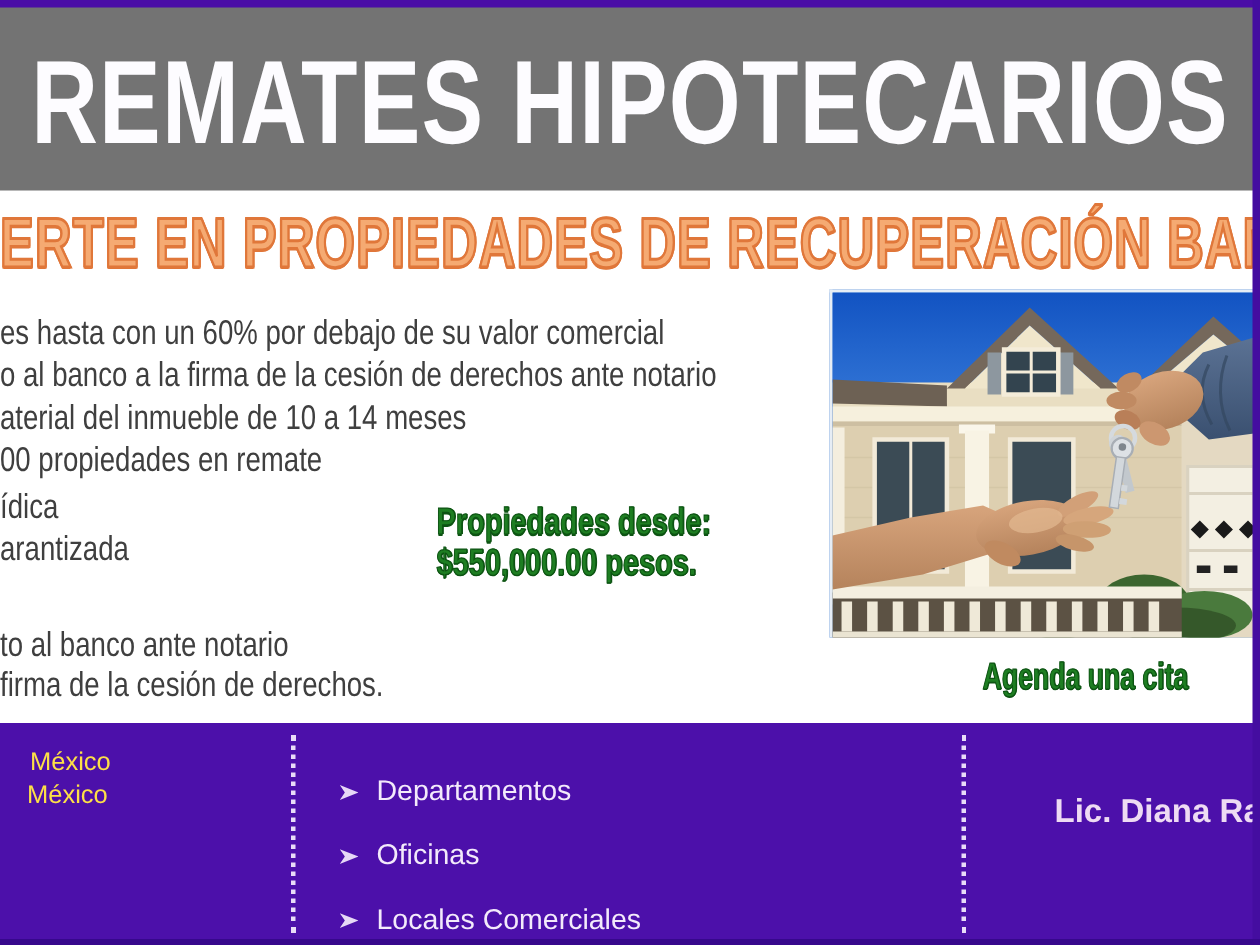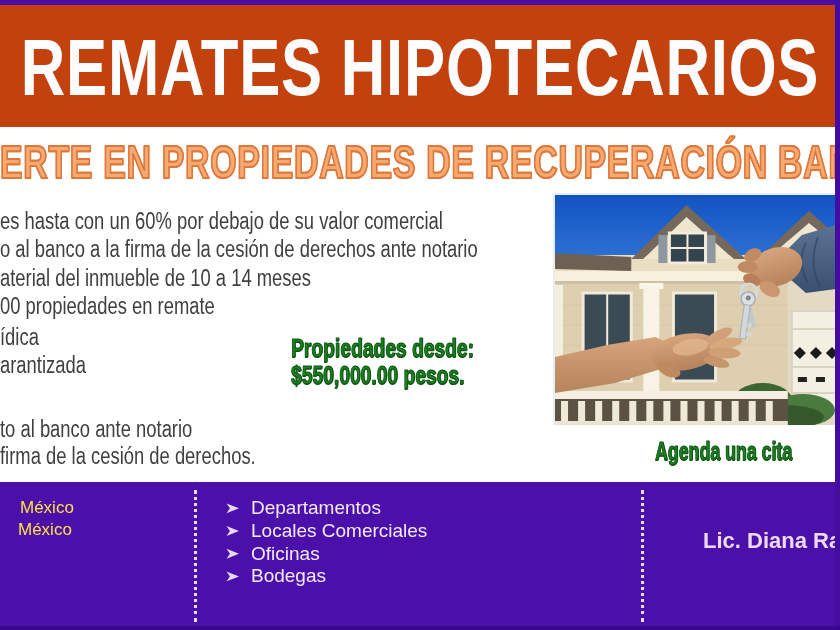--- a/index.html
+++ b/index.html
@@ -1,21 +1,21 @@
 <!DOCTYPE html>
 <html><head>
 <meta charset="utf-8">
 <style>
   html,body{margin:0;padding:0;background:#ffffff;}
   .page{
     position:relative;width:840px;height:630px;overflow:hidden;background:#ffffff;
     font-family:"Liberation Sans","DejaVu Sans",sans-serif;
   }
   
-  .header{position:absolute;top:0;left:0;width:840px;height:127px;background:#c2410c;}
+  .header{position:absolute;top:0;left:0;width:840px;height:127px;background:#737373;}
   .title{
     position:absolute;top:22px;left:50%;white-space:nowrap;
     color:#fdfcff;font-size:79px;font-weight:bold;letter-spacing:1px;
     transform:translateX(-50%) scaleX(0.78);transform-origin:center top;
   }
   
   .frame-top{position:absolute;top:0;left:0;width:840px;height:5px;background:#4a0da6;z-index:10;}
   .frame-right{position:absolute;top:0;right:0;width:5px;height:630px;background:#440da0;z-index:10;}
   .frame-bottom{position:absolute;bottom:0;left:0;width:840px;height:4px;background:#37088c;z-index:10;}
   
@@ -51,21 +51,21 @@
     position:absolute;left:553px;top:193px;width:283px;height:232px;
     border-top:2px solid #e6edf5;border-left:2px solid #e6edf5;box-sizing:border-box;
     z-index:1;background:#2f72d4;
   }
   .photo svg{display:block;width:100%;height:100%;}
   
   .footer{position:absolute;top:482px;left:0;width:840px;height:148px;background:#4c10aa;z-index:2;}
   .loc{position:absolute;white-space:nowrap;color:#fde047;font-size:17px;}
   .vdiv{position:absolute;top:8px;height:132px;width:0;border-left:3px dotted #e9dcf8;}
   .plist{position:absolute;left:226px;top:15px;}
-  .pitem{display:flex;align-items:center;height:22.7px;color:#f3eafb;font-size:19px;white-space:nowrap;}
+  .pitem{display:flex;align-items:center;height:22.7px;color:#f3eafb;font-size:19px;white-space:nowrap;margin-top:20px;}
   .arrow-bullet{
     display:inline-block;width:13px;height:13px;margin-right:12px;background:#e6d8f6;
     clip-path:polygon(4% 12%,100% 50%,4% 88%,30% 50%);flex:0 0 13px;
   }
   .contact{position:absolute;left:668px;top:44px;color:#eedbf3;font-size:22px;font-weight:bold;line-height:29px;white-space:nowrap;}
   .contact .cname{padding-left:35px;}
 </style>
 </head>
 <body>
 
@@ -218,25 +218,25 @@
 
     <div class="vdiv" style="left:194px;"></div>
 
     <div class="plist">
       <div class="pitem">
         <span class="arrow-bullet"></span>
         <span>Departamentos</span>
       </div>
       <div class="pitem">
         <span class="arrow-bullet"></span>
+        <span>Oficinas</span>
+      </div>
+      <div class="pitem">
+        <span class="arrow-bullet"></span>
         <span>Locales Comerciales</span>
-      </div>
-      <div class="pitem">
-        <span class="arrow-bullet"></span>
-        <span>Oficinas</span>
       </div>
       <div class="pitem">
         <span class="arrow-bullet"></span>
         <span>Bodegas</span>
       </div>
     </div>
 
     <div class="vdiv" style="left:641px;"></div>
 
     <div class="contact">

